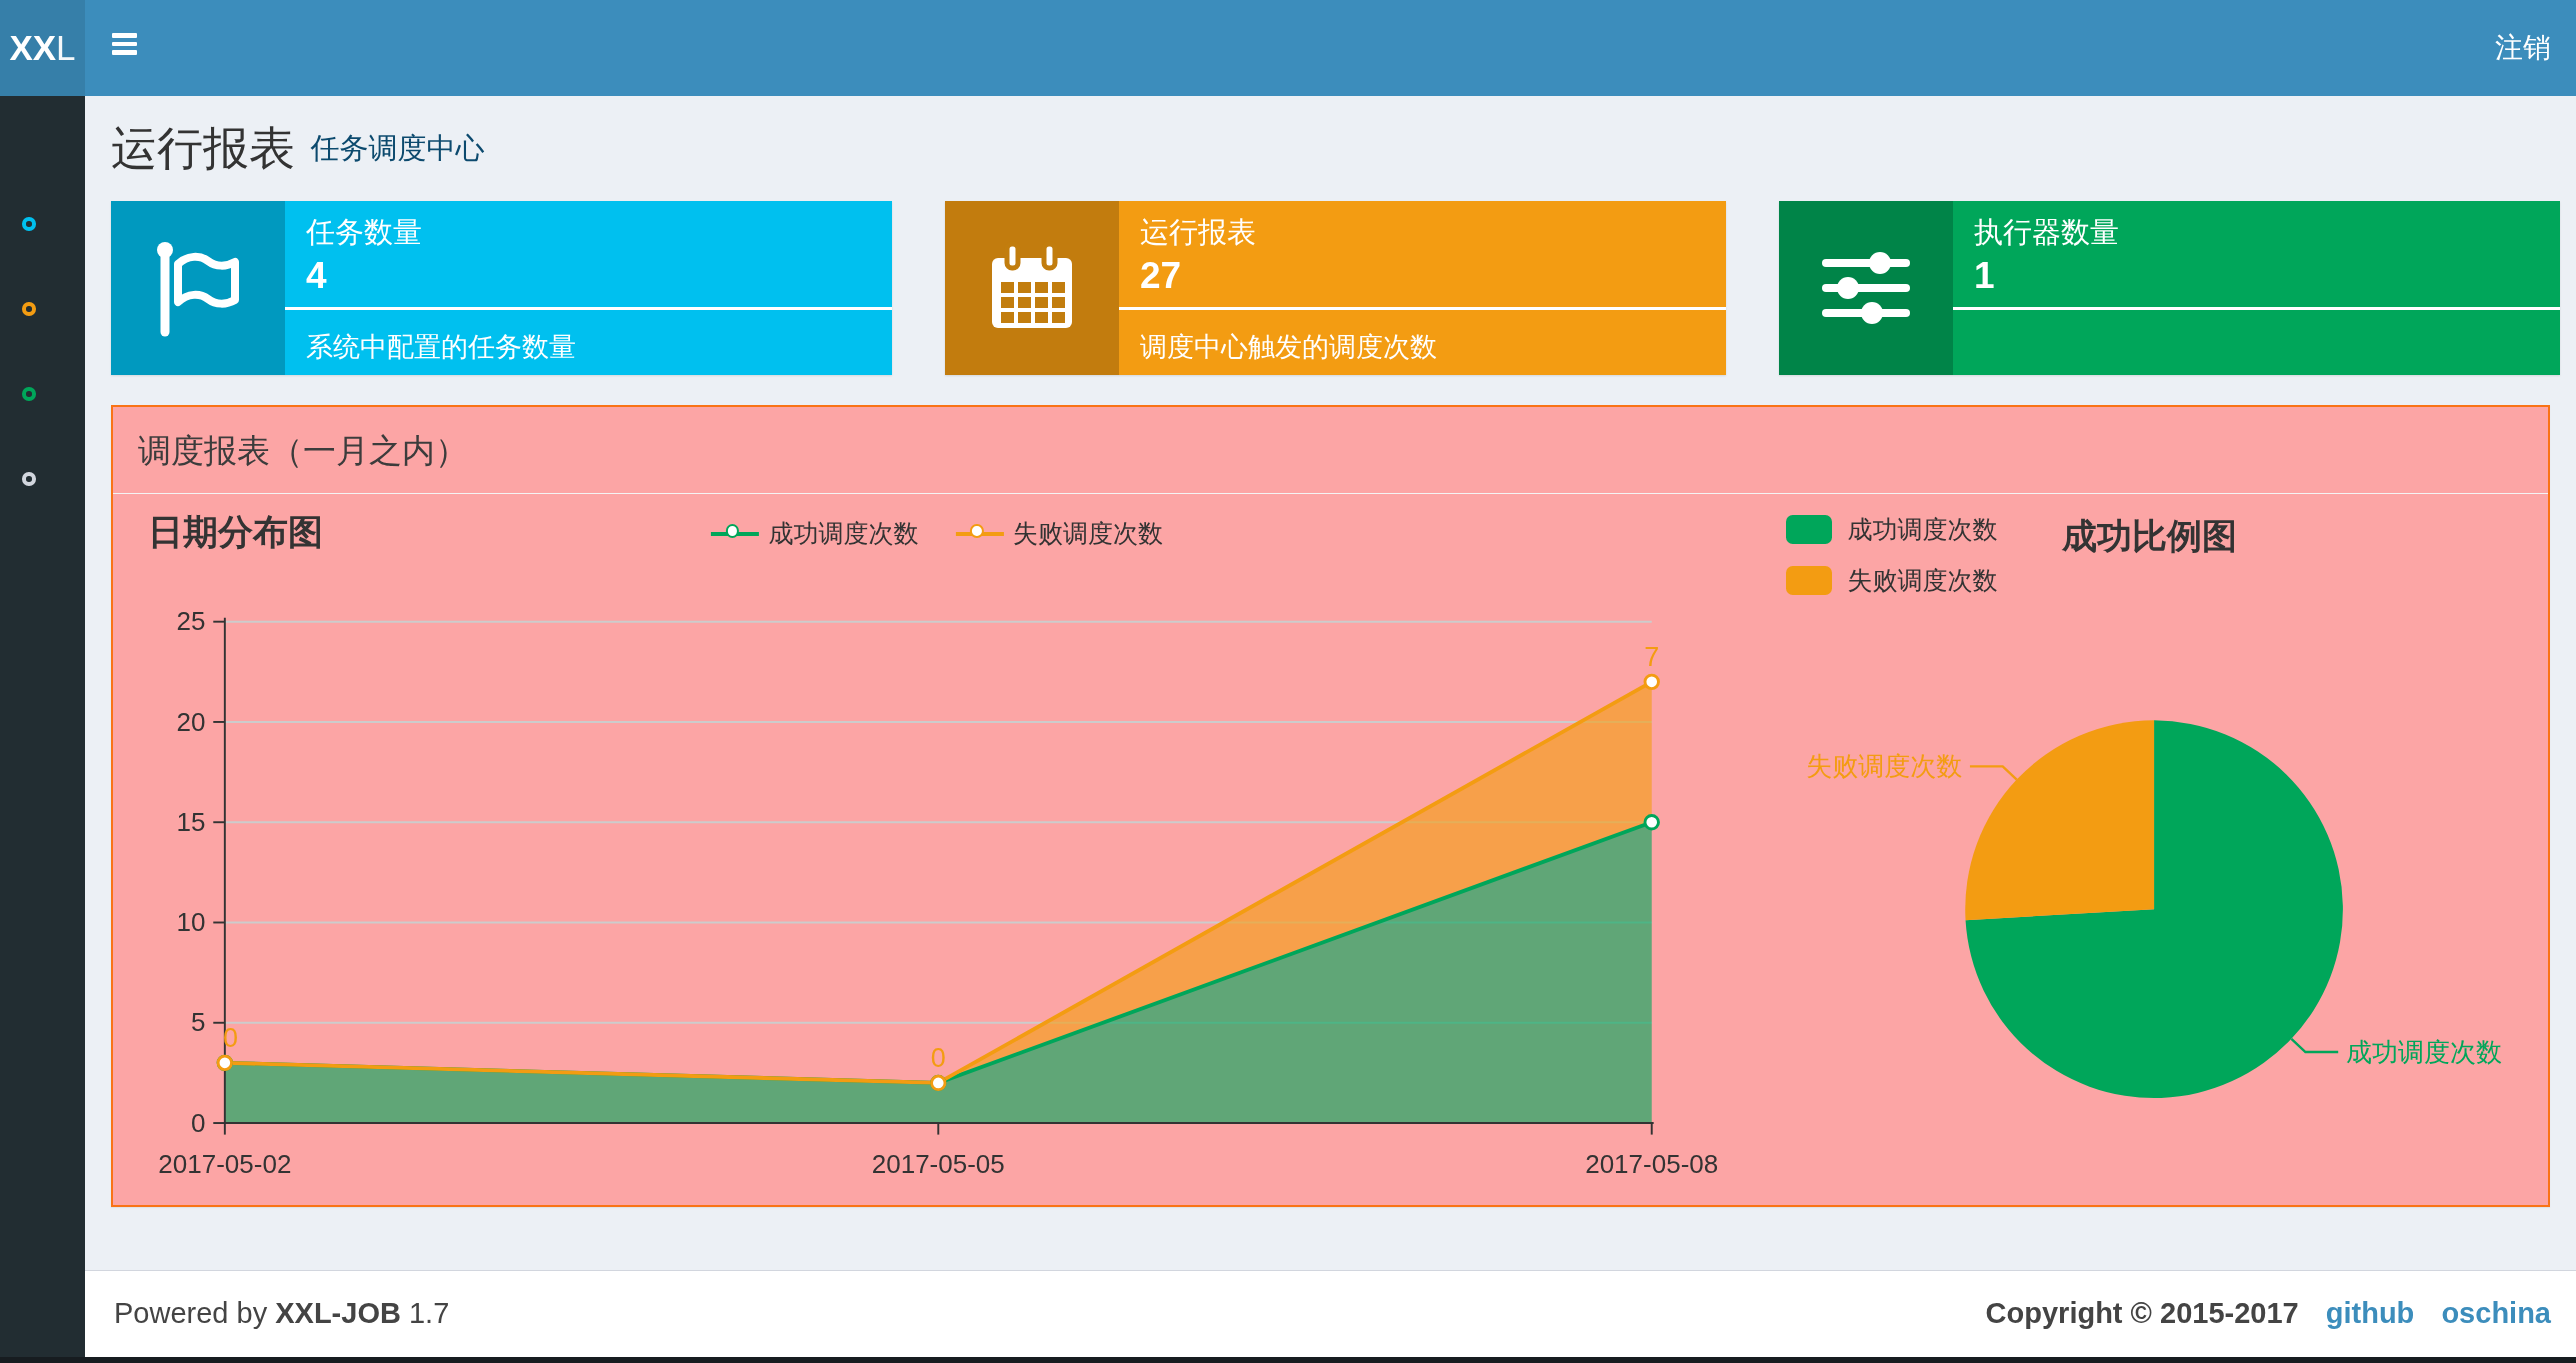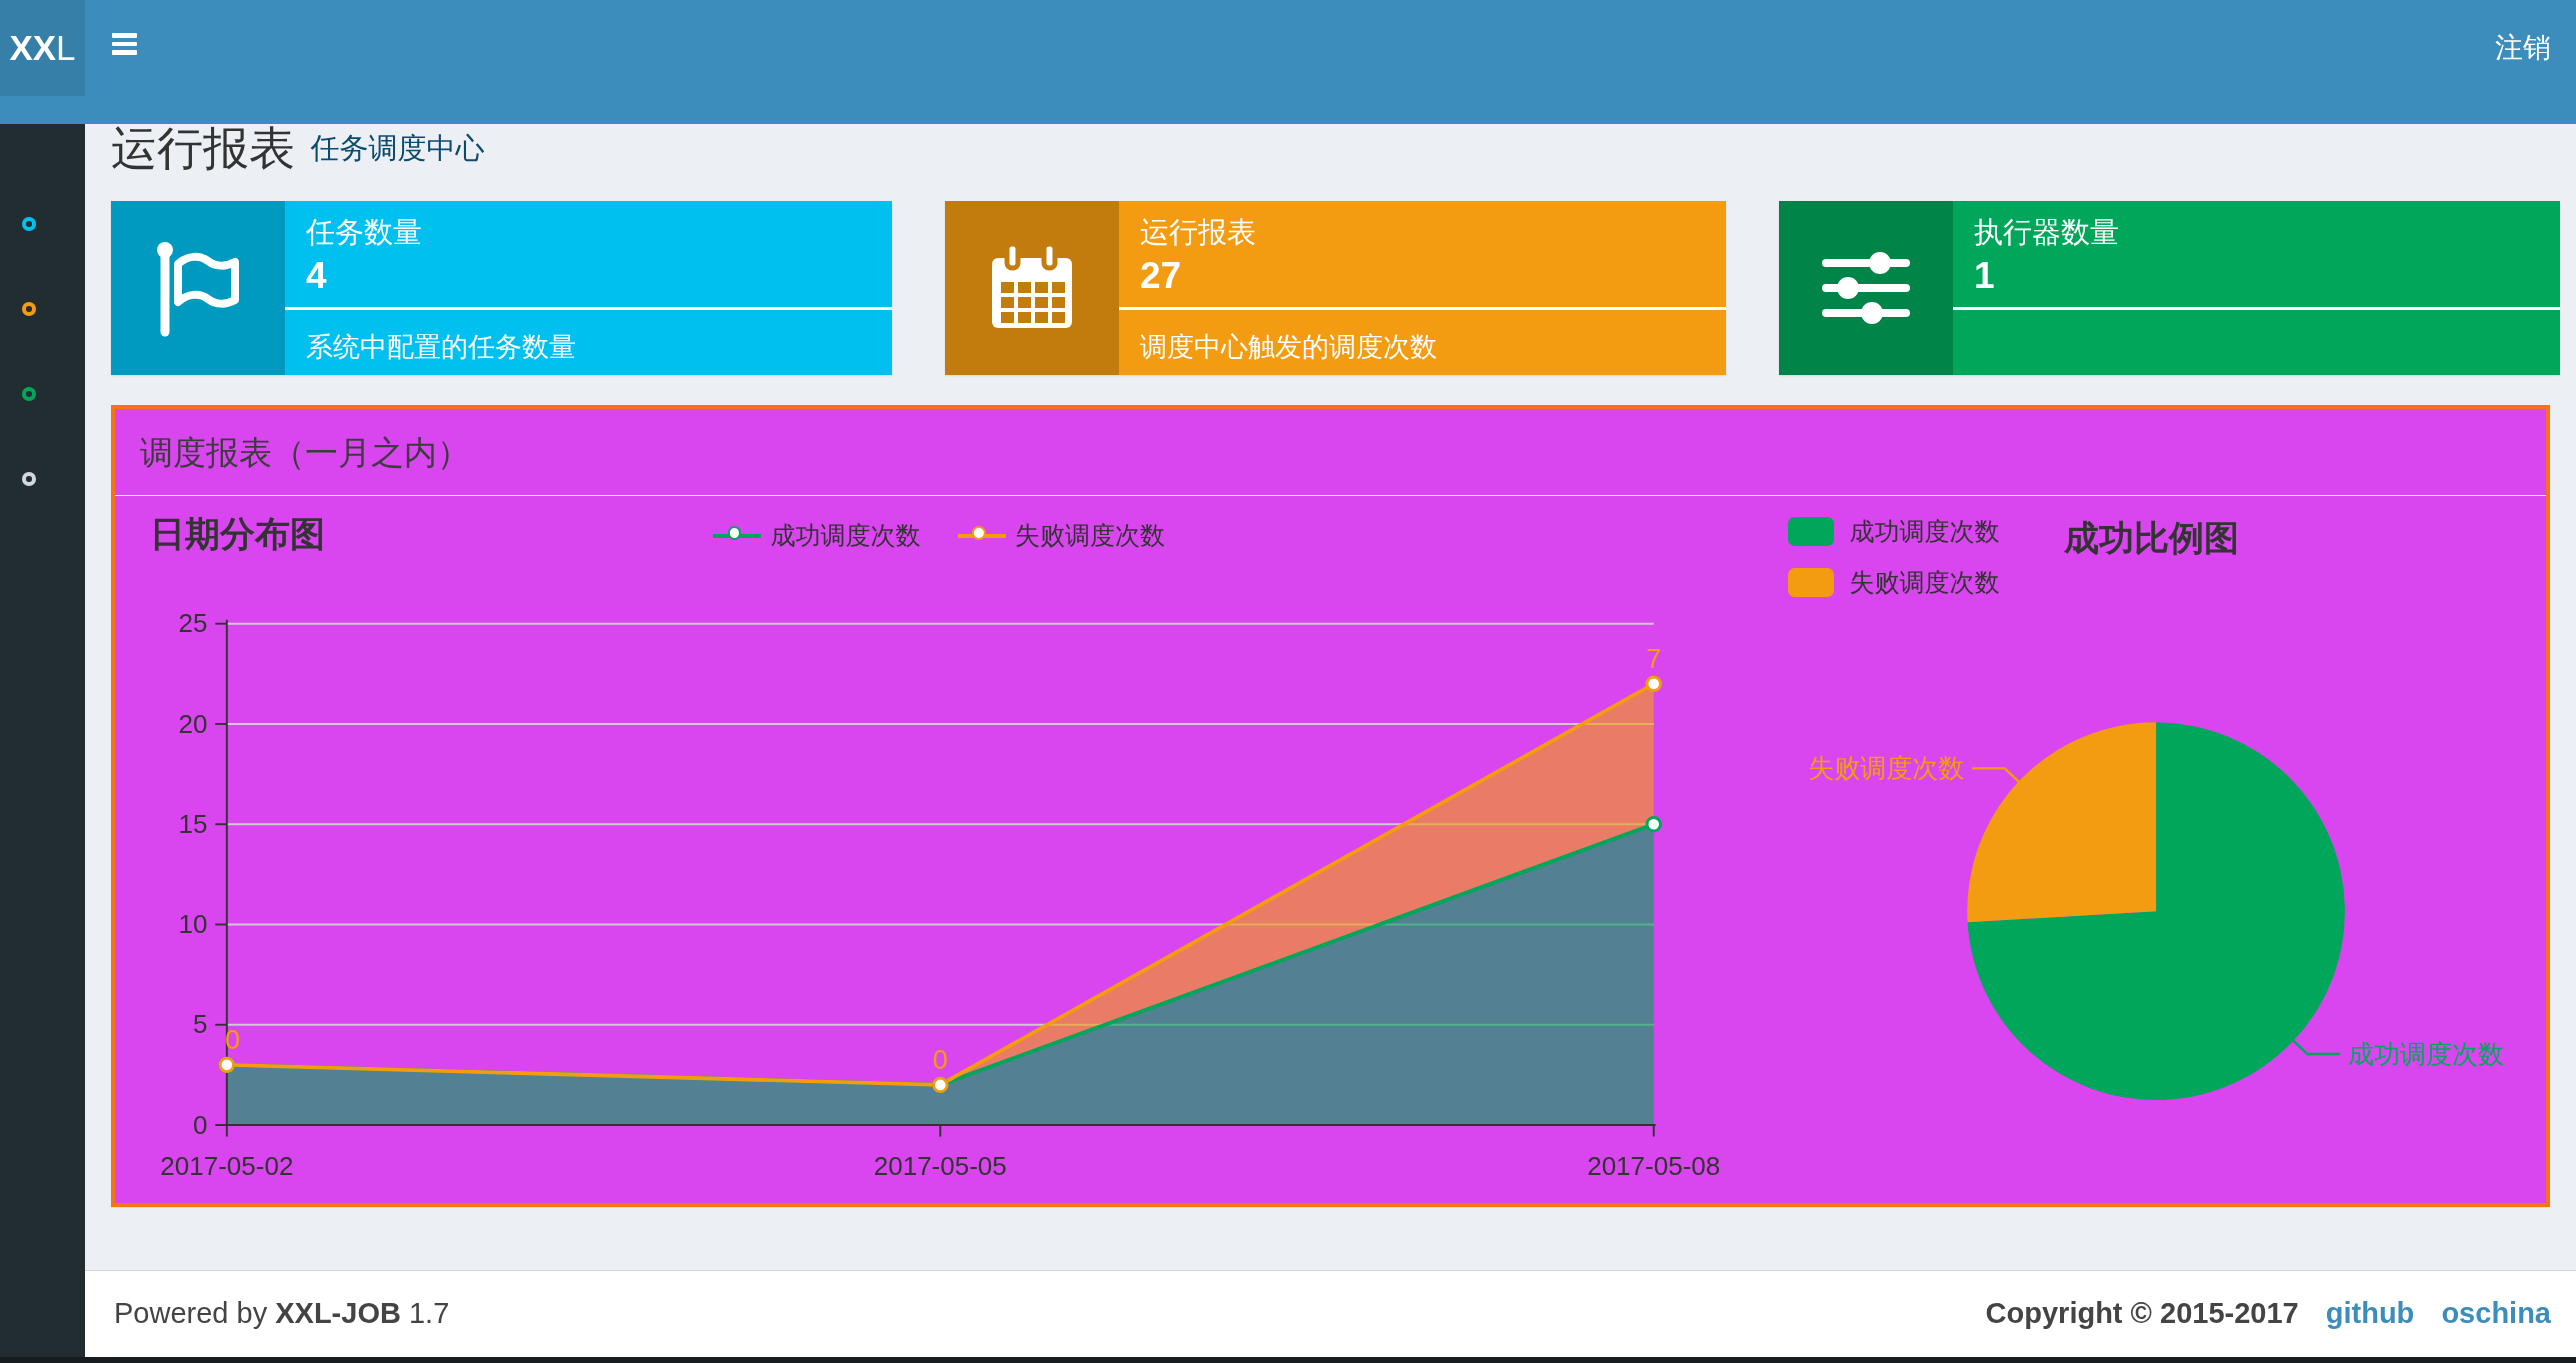--- a/index.html
+++ b/index.html
@@ -1,21 +1,21 @@
 <!DOCTYPE html>
 <html><head>
 <meta charset="utf-8">
 <style>
   * { margin:0; padding:0; box-sizing:border-box; }
   html,body { width:2576px; height:1363px; }
   body { position:relative; overflow:hidden; background:#ecf0f5;
          font-family:"Liberation Sans", sans-serif; color:#333; }
 
   
-  .navbar { position:absolute; left:0; top:0; width:2576px; height:124px; background:#3c8dbc; z-index:5; }
+  .navbar { position:absolute; left:0; top:0; width:2576px; height:96px; background:#3c8dbc; z-index:5; }
   .logo { position:absolute; left:0; top:0; width:85px; height:96px; background:#367fa9;
           color:#fff; font-size:35px; text-align:center; line-height:96px; }
   .logo b { font-weight:700; }
   .logo span { font-weight:400; opacity:.95; }
   .hamburger { position:absolute; left:110px; top:31px; width:29px; height:35px; cursor:pointer; padding:1.9px; }
   .hamburger i { display:block; width:25px; height:4.8px; background:#fff; border-radius:1px; margin-bottom:3.9px; }
   .logout { position:absolute; right:0; top:0; height:96px; line-height:96px; padding:0 25px;
             color:#fff; font-size:28px; cursor:pointer; }
 
   
@@ -34,22 +34,22 @@
               color:#fff; box-shadow:0 1px 1.9px rgba(0,0,0,.1); }
   .ib-icon { width:174px; height:174px; background:rgba(0,0,0,.2); flex:none;
              display:flex; align-items:center; justify-content:center; }
   .ib-body { flex:1; padding:11.6px 0 0 21px; overflow:hidden; }
   .ib-title { font-size:29px; line-height:39px; }
   .ib-value { font-size:37px; font-weight:700; line-height:46px; margin-top:1.9px; }
   .ib-divider { height:2.9px; background:#fff; margin:7.7px 0 0 0; }
   .ib-desc { font-size:27px; margin-top:19px; }
 
   
-  .panel { position:absolute; left:111px; top:405px; width:2439px; height:802px; background:#d946ef;
-           border:4px solid #f97316; box-shadow:0 1px 1px rgba(0,0,0,.05); }
+  .panel { position:absolute; left:111px; top:405px; width:2439px; height:802px; background:#fca5a5;
+           border:2px solid #f97316; box-shadow:0 1px 1px rgba(0,0,0,.05); }
   .panel-header { height:87px; line-height:87px; padding-left:25px; font-size:33px; font-weight:500;
                   color:#3c3c3c; border-bottom:1.9px solid #f4f4f4; }
   .chart-title { position:absolute; font-size:35px; font-weight:700; color:#333; }
   #line-title { left:35px; top:102px; }
   #pie-title  { left:1949px; top:106px; }
 
   .legend-line { position:absolute; left:824px; top:110px; transform:translateX(-50%);
                  display:flex; gap:37px; white-space:nowrap; }
   .ll-item { display:flex; align-items:center; gap:9.6px; cursor:pointer; }
   .ll-marker { position:relative; width:48px; height:21px; flex:none; }

